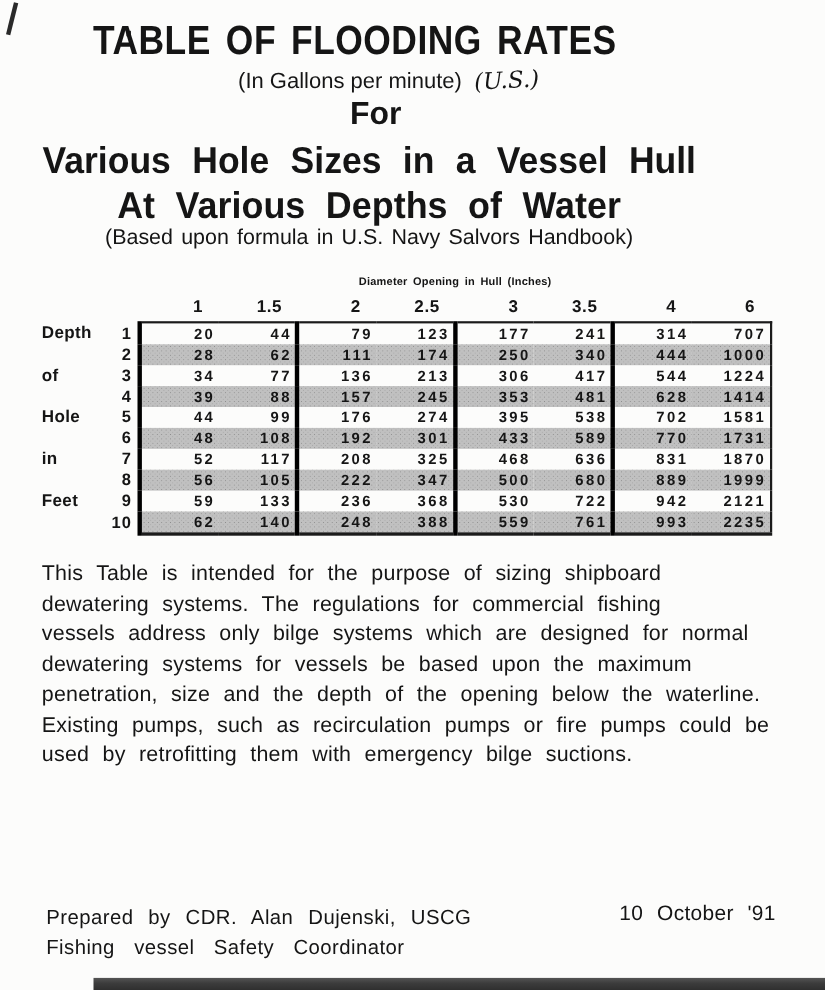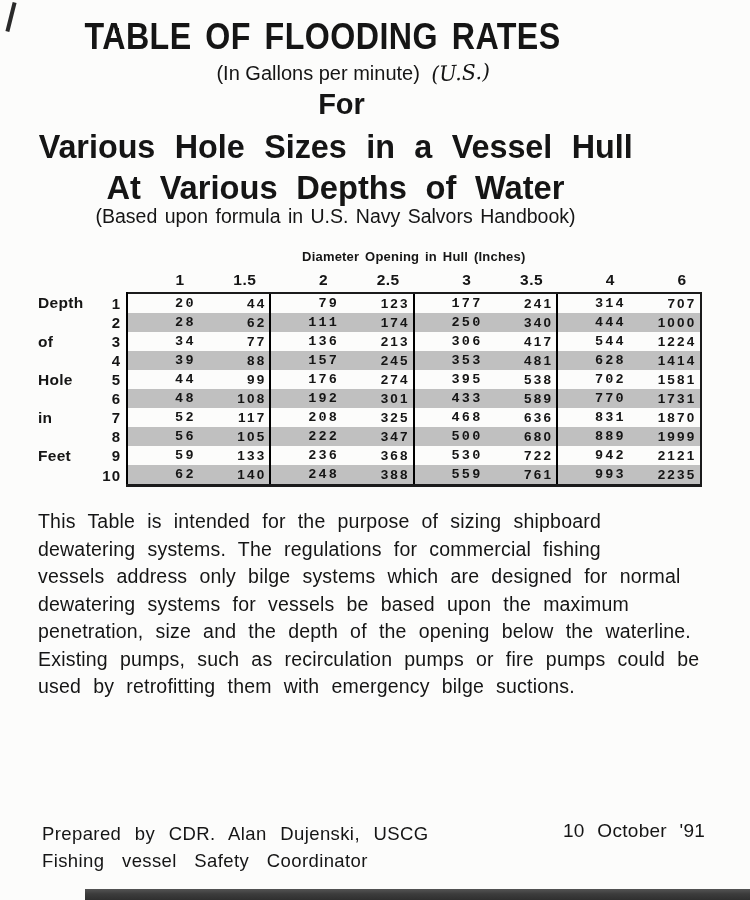--- a/index.html
+++ b/index.html
@@ -44,32 +44,32 @@
 
   
   .table-wrap { position: absolute; left: 38px; top: 247px; }
   table { border-collapse: collapse; table-layout: fixed; }
   td { padding: 0; vertical-align: middle; }
   col.c-axis { width: 62px; }
   col.c-num  { width: 27px; }
   col.c-v    { width: 71.7px; }
 
   .cap-row td { height: 18px; }
-  .caption { text-align: center; font-weight: bold; font-size: 13px; word-spacing: 2px; letter-spacing: 0.2px; }
+  .caption { text-align: center; font-weight: bold; font-size: 10px; word-spacing: 2px; letter-spacing: 0.2px; }
   .hdr-row td { height: 24px; vertical-align: bottom; padding-bottom: 3px; }
   .h { text-align: right; padding-right: 14px; font-weight: bold; font-size: 15.5px; letter-spacing: 0.5px; }
 
   .grid td { height: 19px; }
   .axis { font-weight: bold; font-size: 15.5px; letter-spacing: 0.3px; }
   .num  { text-align: right; padding-right: 5px; font-weight: bold; font-size: 15px; letter-spacing: 1px; }
   .v {
     text-align: right; padding-right: 3px;
     font-weight: bold; font-size: 13.5px; letter-spacing: 2.2px;
   }
-  .v.gb   { border-left: 2px solid #000000; font-family: Liberation Mono, monospace; }
+  .v.gb   { border-left: 4px solid #000000; }
   .v.last { border-right: 2.5px solid #1b1b1b; }
   .grid tr:first-child .v { border-top: 2.5px solid #1b1b1b; }
   .grid tr:last-child  .v { border-bottom: 3px solid #1b1b1b; }
   .grid tr.shaded .v {
     background-color: #c0c0c0;
     background-image:
       radial-gradient(#8d8d8d 23%, rgba(0,0,0,0) 24%),
       radial-gradient(#a8a8a8 23%, rgba(0,0,0,0) 24%);
     background-size: 4px 4px;
     background-position: 0 0, 2px 2px;

